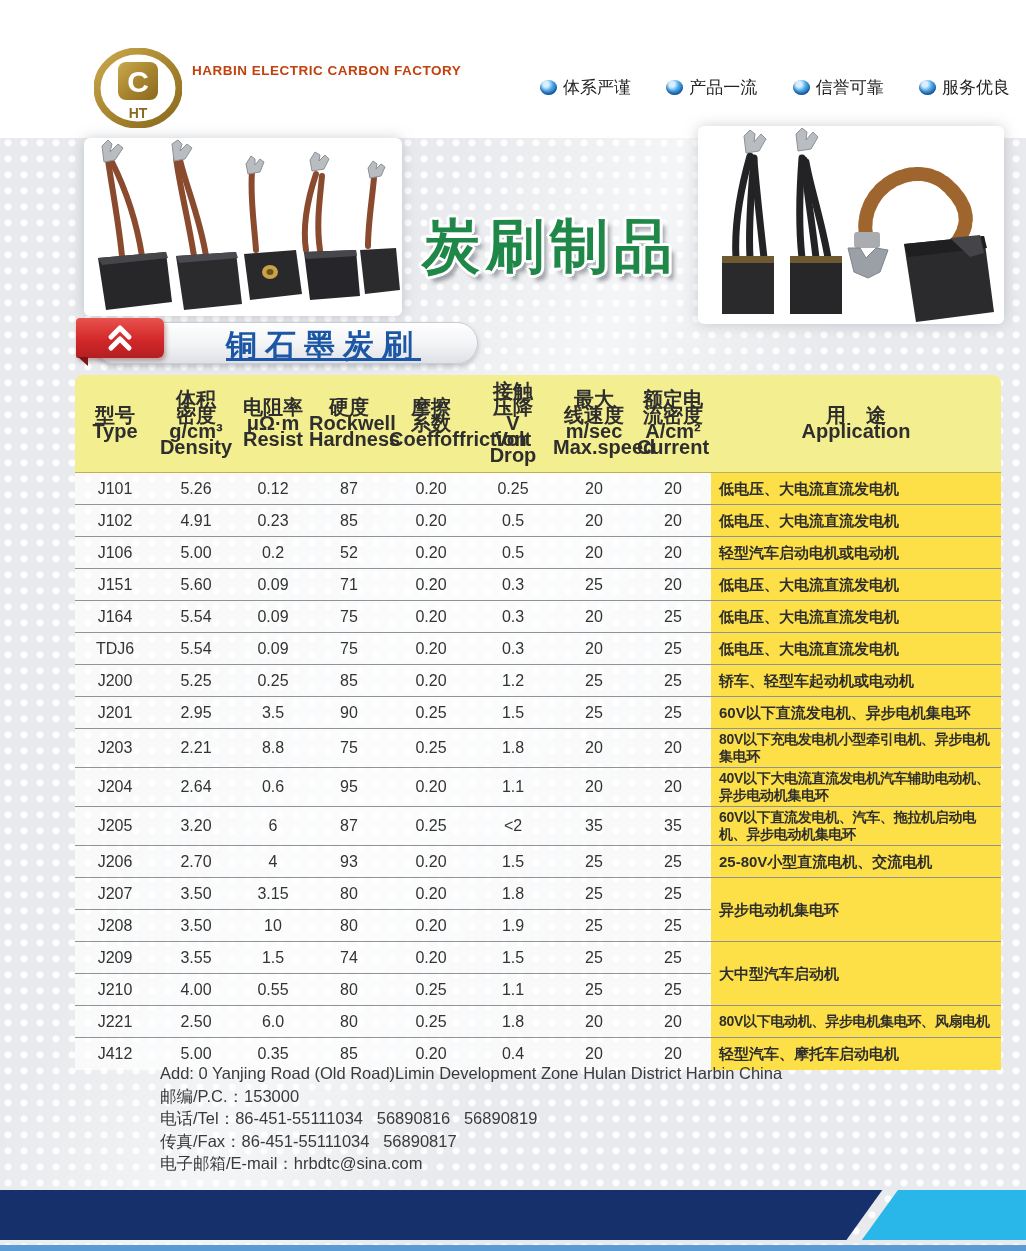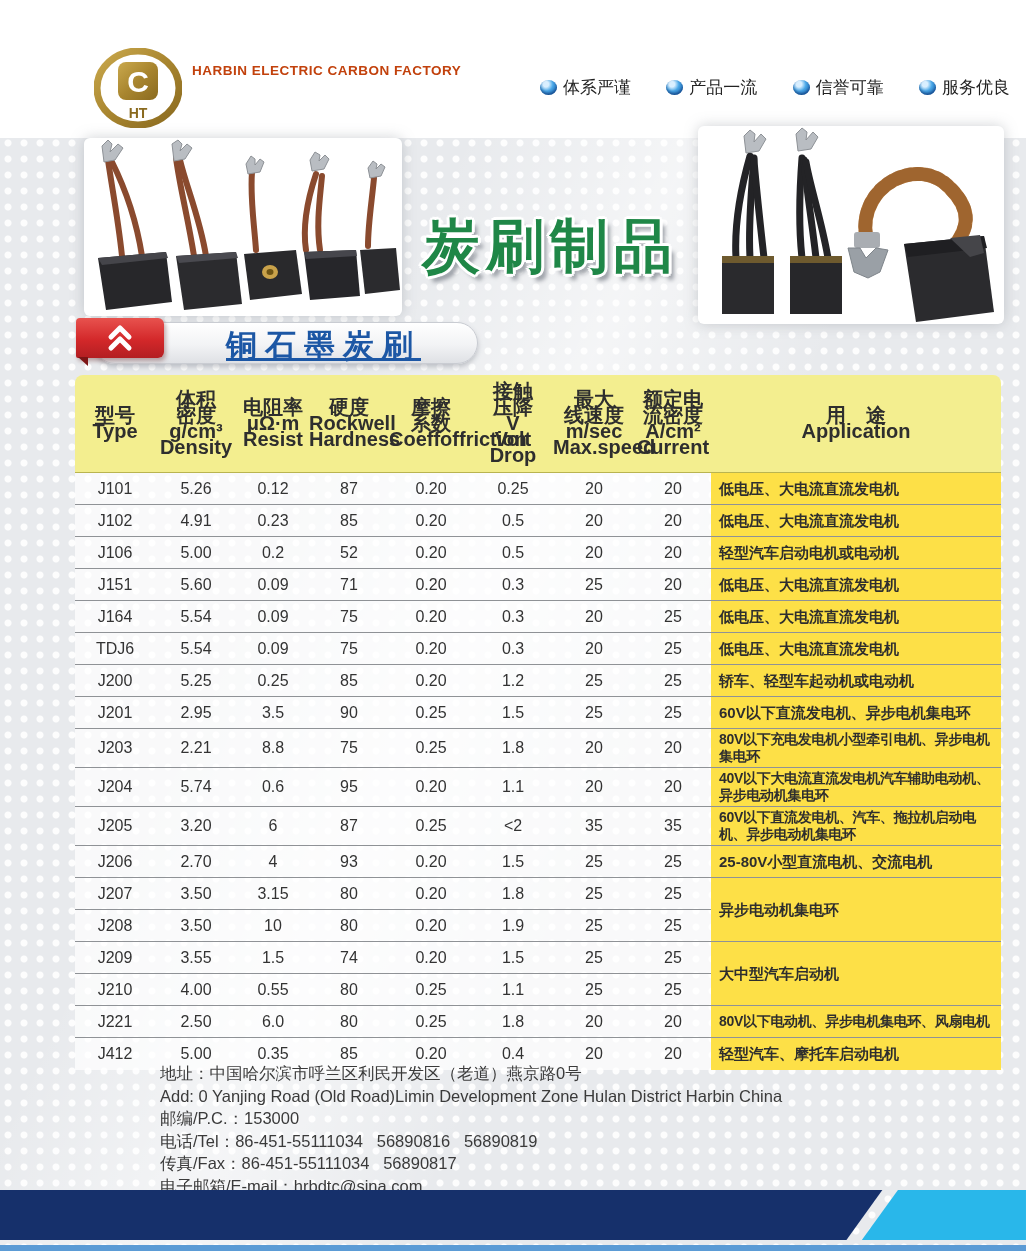--- a/index.html
+++ b/index.html
@@ -397,21 +397,21 @@
             <td>8.8</td>
             <td>75</td>
             <td>0.25</td>
             <td>1.8</td>
             <td>20</td>
             <td>20</td>
             <td class="app small">80V以下充电发电机小型牵引电机、异步电机集电环</td>
           </tr>
           <tr>
             <td>J204</td>
-            <td>5.74</td>
+            <td>2.64</td>
             <td>0.6</td>
             <td>95</td>
             <td>0.20</td>
             <td>1.1</td>
             <td>20</td>
             <td>20</td>
             <td class="app small">40V以下大电流直流发电机汽车辅助电动机、异步电动机集电环</td>
           </tr>
           <tr>
             <td>J205</td>
@@ -497,21 +497,20 @@
             <td>0.4</td>
             <td>20</td>
             <td>20</td>
             <td class="app">轻型汽车、摩托车启动电机</td>
           </tr>
         </tbody>
     </table>
   </div>
 
   <div class="footer-info">
-    <div>地址：中国哈尔滨市呼兰区利民开发区（老道）燕京路0号</div>
     <div>Add: 0 Yanjing Road (Old Road)Limin Development Zone Hulan District Harbin China</div>
     <div>邮编/P.C.：153000</div>
     <div>电话/Tel：86-451-55111034   56890816   56890819</div>
     <div>传真/Fax：86-451-55111034   56890817</div>
     <div>电子邮箱/E-mail：hrbdtc@sina.com</div>
   </div>
 
   <div class="bar-navy"></div>
   <div class="bar-cyan"></div>
   <div class="bar-strip"></div>

